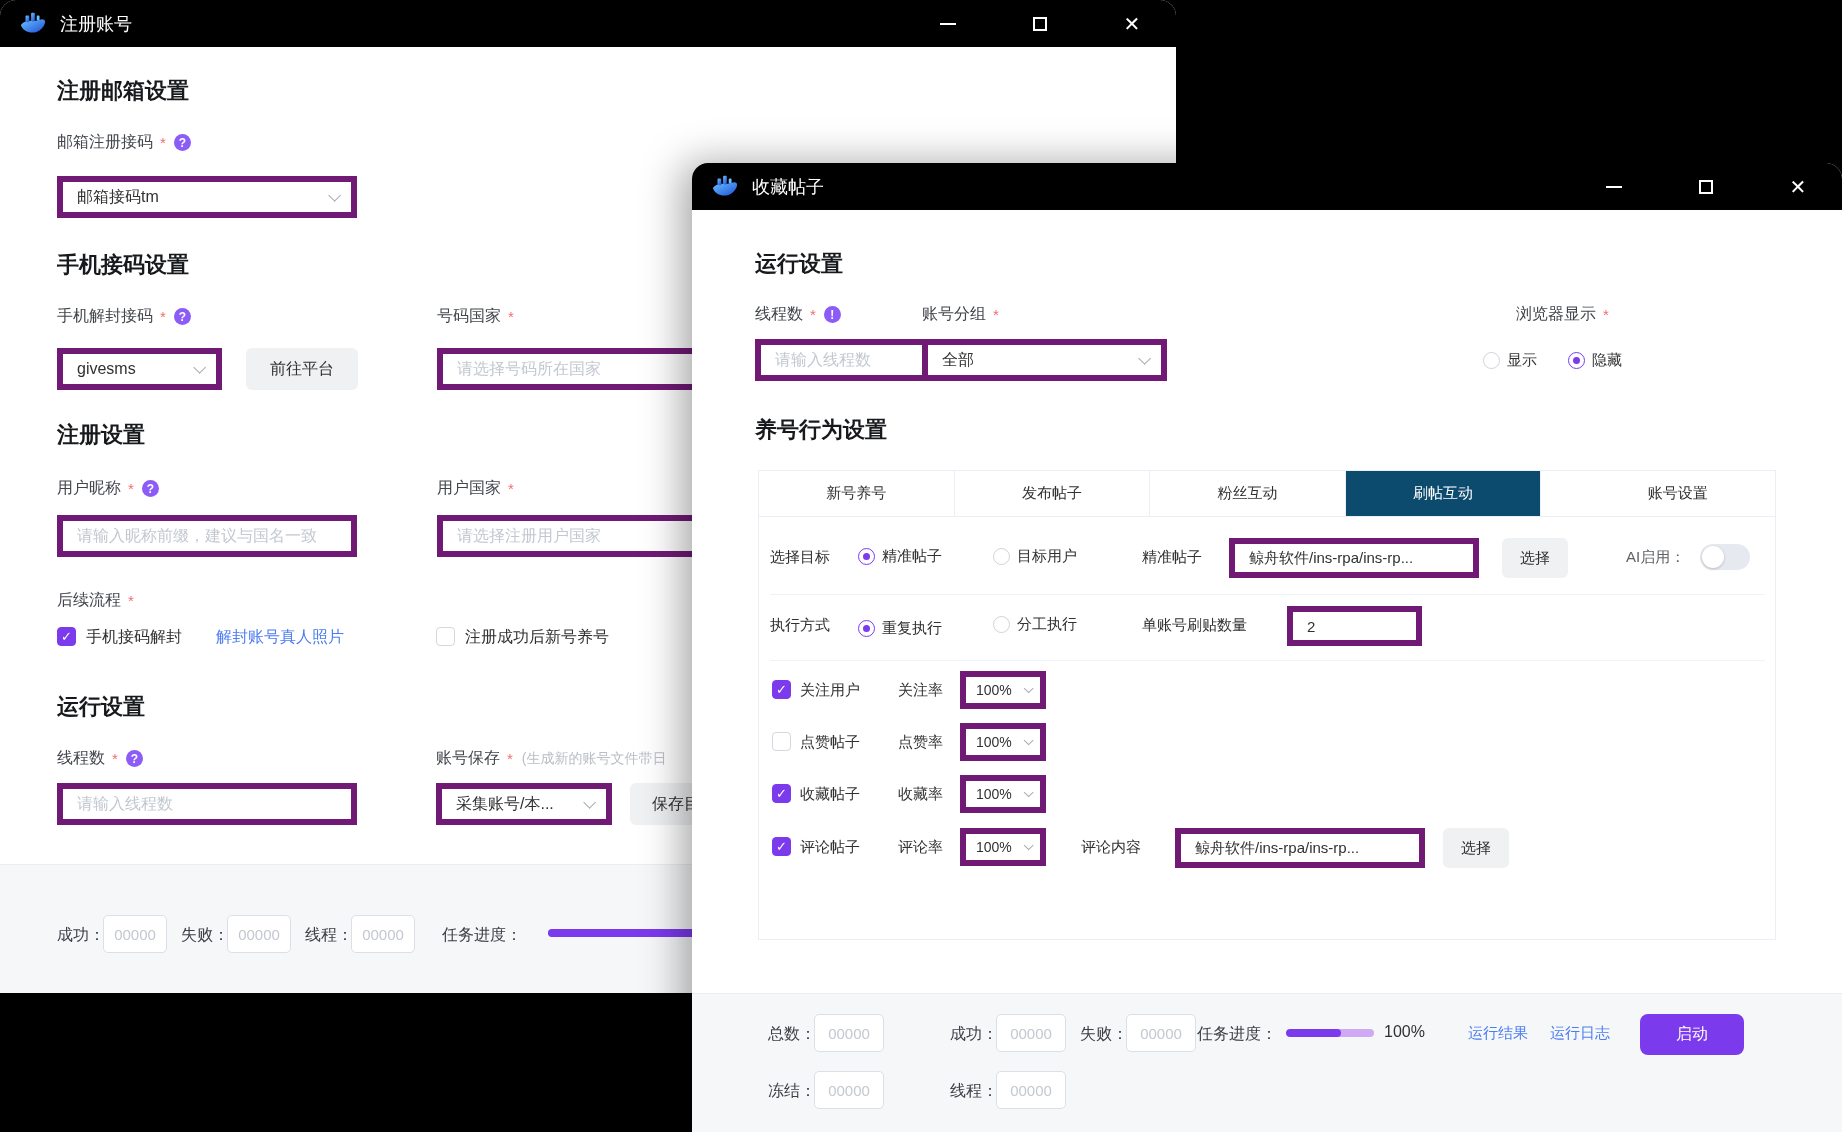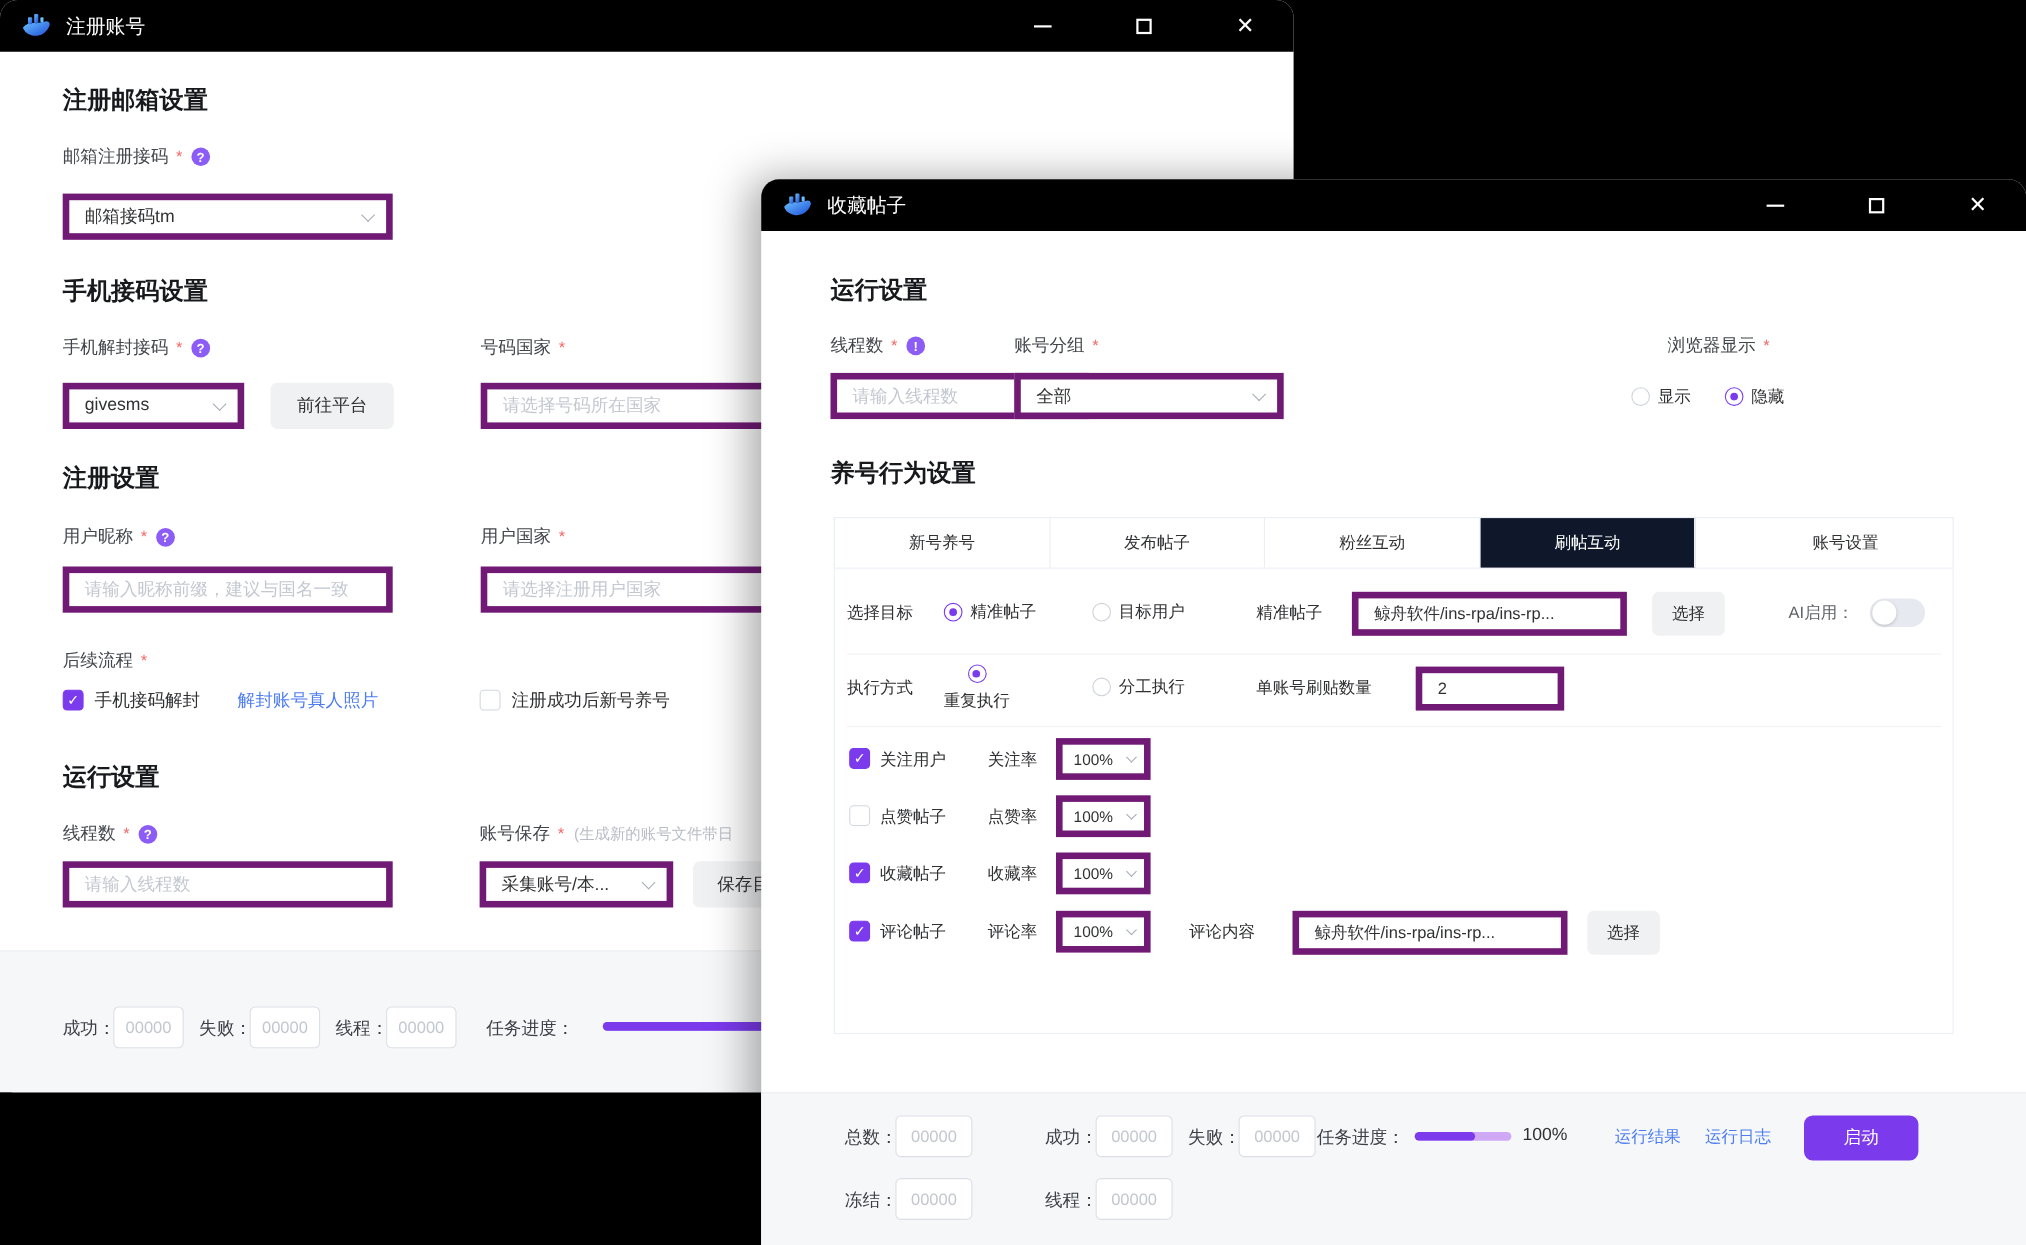--- a/index.html
+++ b/index.html
@@ -41,21 +41,21 @@
   .radio.on .rdot::after { content:""; position:absolute; left:3.5px; top:3.5px; width:7px; height:7px; border-radius:50%; background:#7c3aed; }
   .numbox { position:absolute; height:38px; border:1px solid #dcdfe6; border-radius:5px; background:#fff;
     display:flex; align-items:center; justify-content:center; font-size:15px; color:#c3c8d0; }
   .flabel { position:absolute; font-size:16px; color:#3c4046; white-space:nowrap; }
   .pbar { position:absolute; height:8px; border-radius:4px; background:#cfa9f6; overflow:hidden; }
   .pbar .fill { height:100%; background:#7c3aed; border-radius:4px; }
   .tabbar { position:absolute; display:flex; border:1px solid #ebeef5; background:#fff; }
   .tab { flex:1 1 0; display:flex; align-items:center; justify-content:center; font-size:15px; color:#303133;
     border-right:1px solid #ebeef5; cursor:pointer; }
   .tab:last-child { border-right:none;padding-left:39px; }
-  .tab.active { background:#0f172a; color:#fff; }
+  .tab.active { background:#0c4a6e; color:#fff; }
   .panel { position:absolute; border:1px solid #ebeef5; background:#fff; }
   .divline { position:absolute; height:1px; background:#f0f2f5; }
   .toggle { position:absolute; width:50px; height:26px; border-radius:13px; background:#e6e9ef; cursor:pointer; }
   .toggle .knob { position:absolute; left:2px; top:2px; width:22px; height:22px; border-radius:50%; background:#fff;
     box-shadow:0 1px 3px rgba(0,0,0,.2); }
   .footer { position:absolute; left:0; right:0; bottom:0; background:#f6f7f9; border-top:1px solid #ebedf0; }
   .btn-primary { position:absolute; background:#7c3aed; color:#fff; border:none; border-radius:8px;
     font-size:16px; display:flex; align-items:center; justify-content:center; cursor:pointer; }
   .pct { position:absolute; font-size:16px; color:#303133; }
 
@@ -272,21 +272,21 @@
   </div>
   <button class="btn-gray" style="left:810px; top:375px; width:66px; height:40px; font-size:15px;">选择</button>
   <span class="cblbl" style="left:934px; top:385px; font-size:15px; color:#606266;">AI启用：</span>
   <div class="toggle" style="left:1008px; top:381px;">
       <span class="knob"></span>
     </div>
 
   <div class="divline" style="left:78px; top:431px; width:995px;"></div>
 
   <span class="cblbl" style="left:78px; top:453px; font-size:15px;">执行方式</span>
-  <div class="radio on" style="left:166px; top:441px;flex-direction:column;">
+  <div class="radio on" style="left:166px; top:456px;">
     <span class="rdot"></span>
       <span>重复执行</span>
   </div>
   <div class="radio" style="left:301px; top:452px;">
     <span class="rdot"></span>
       <span>分工执行</span>
   </div>
   <span class="cblbl" style="left:450px; top:453px; font-size:15px;">单账号刷贴数量</span>
   <div class="inp" style="left:595px; top:443px; width:135px; height:40px; font-size:15px;">
     <span>2</span>

